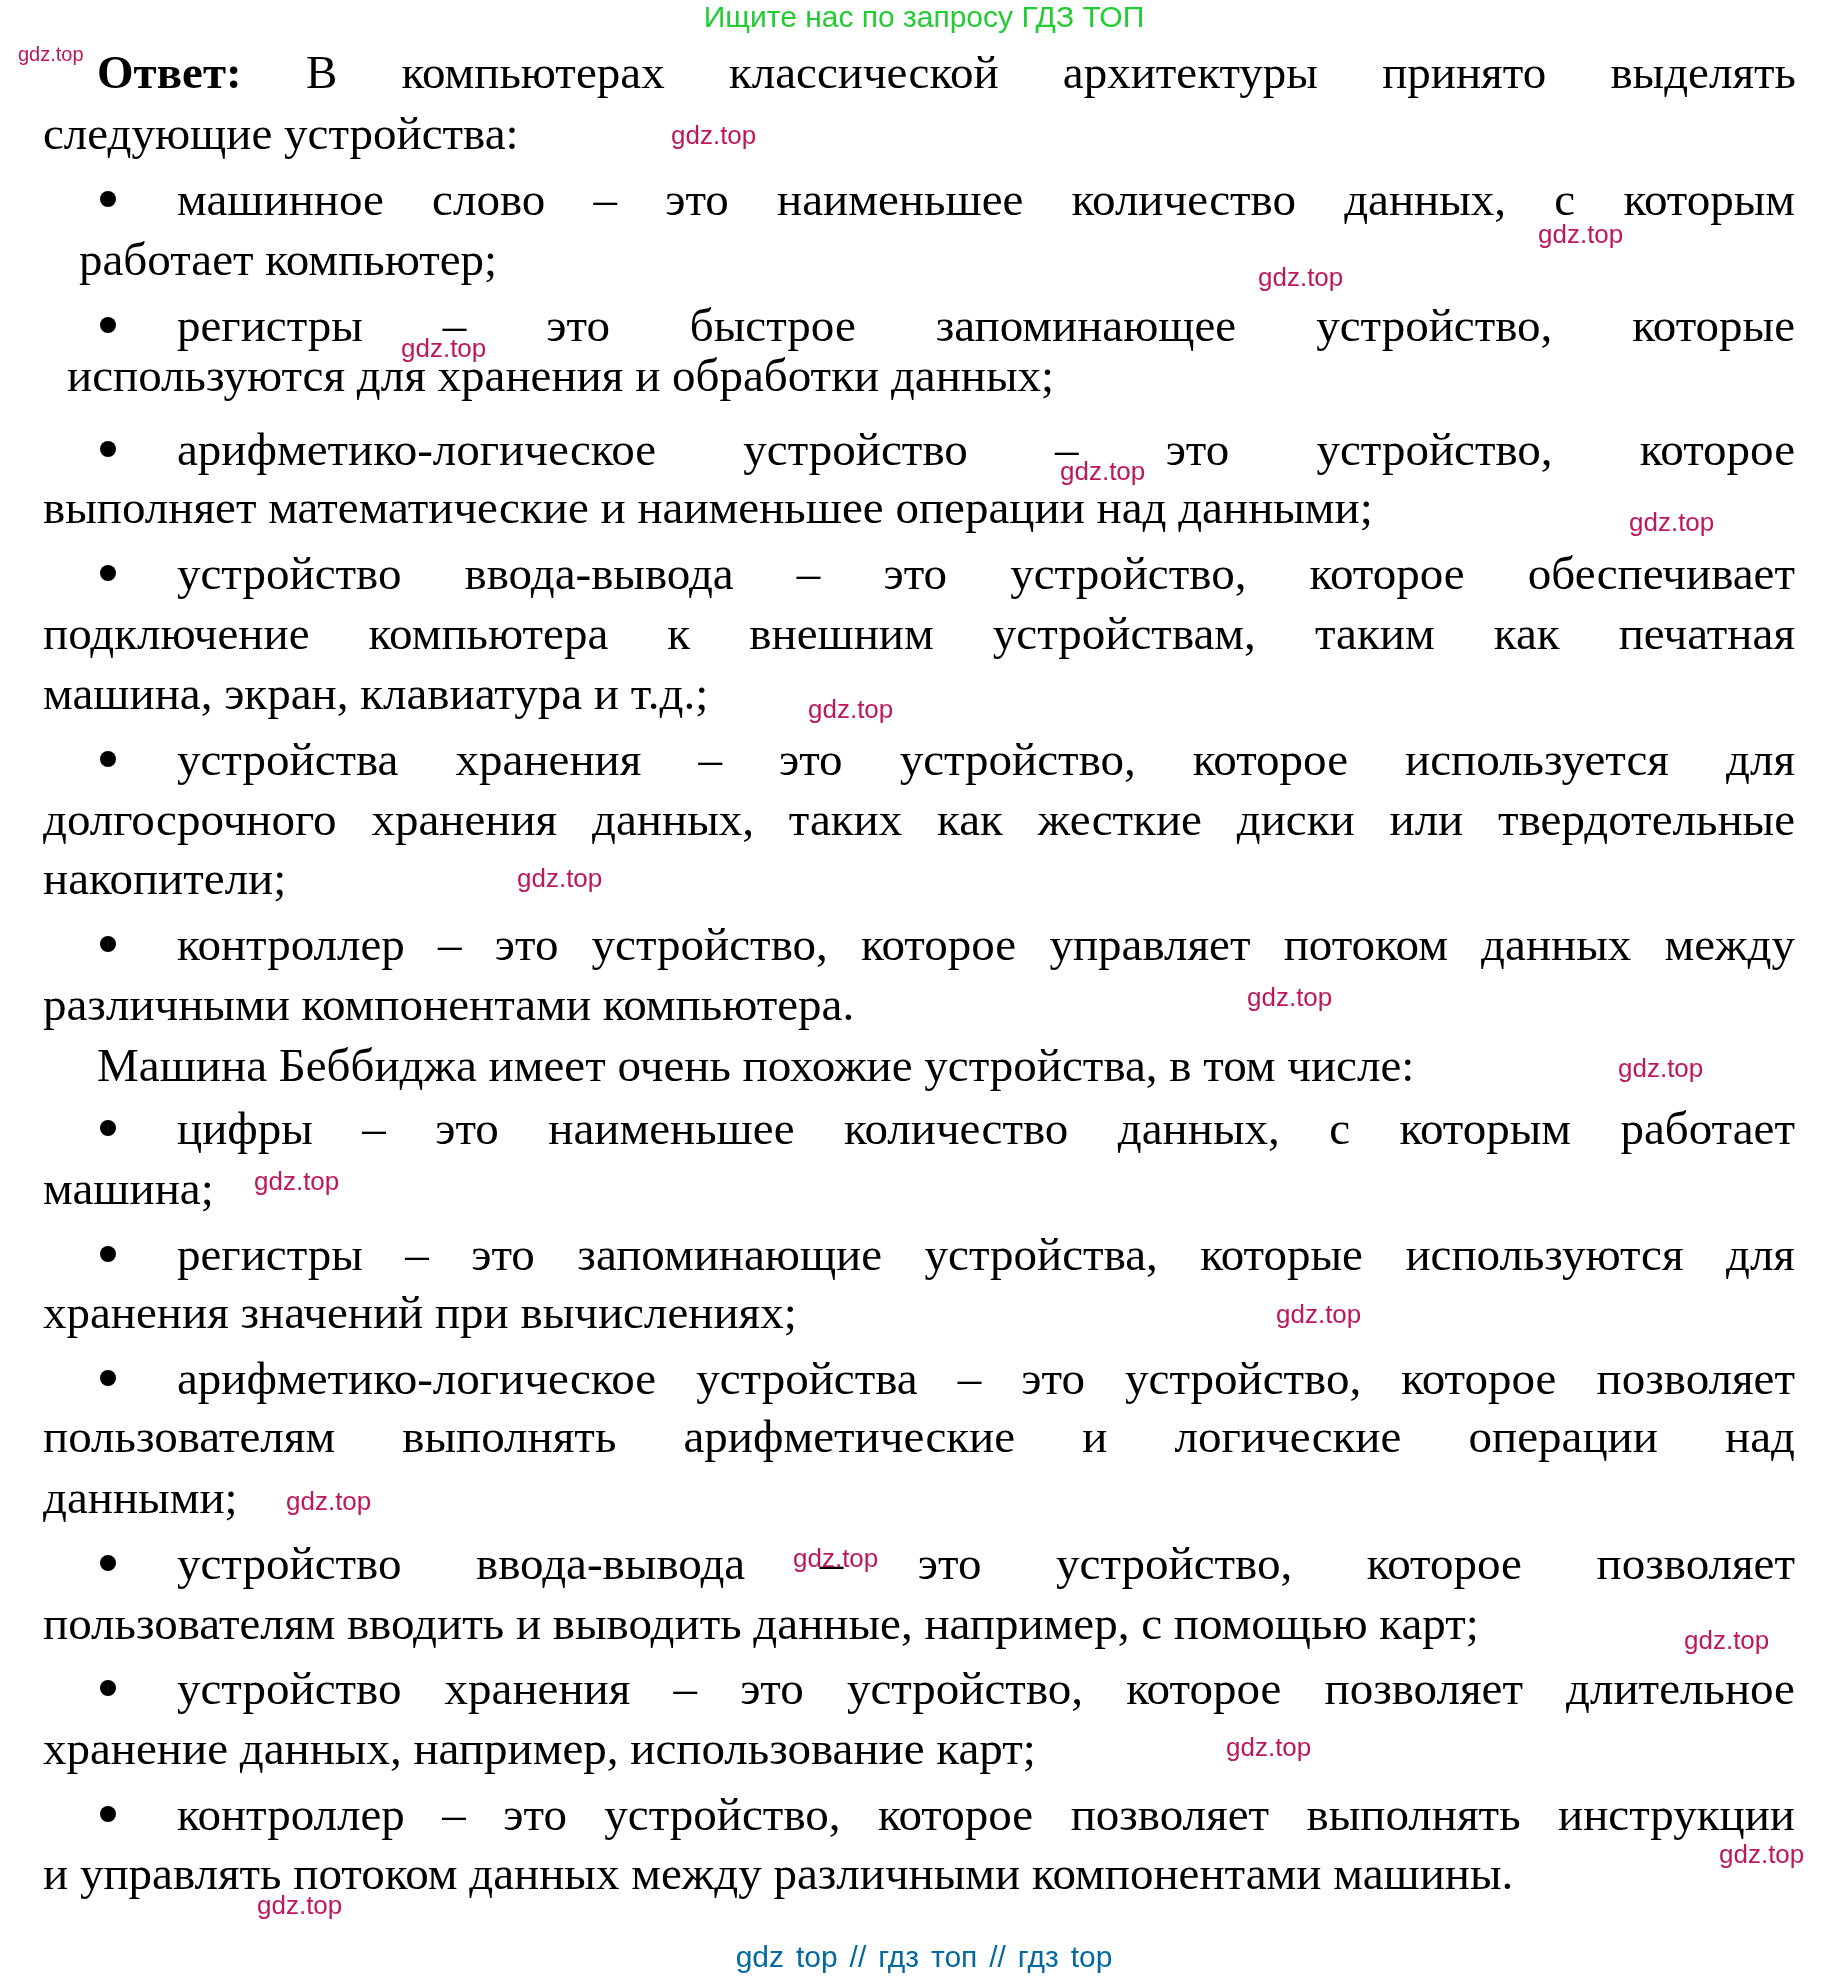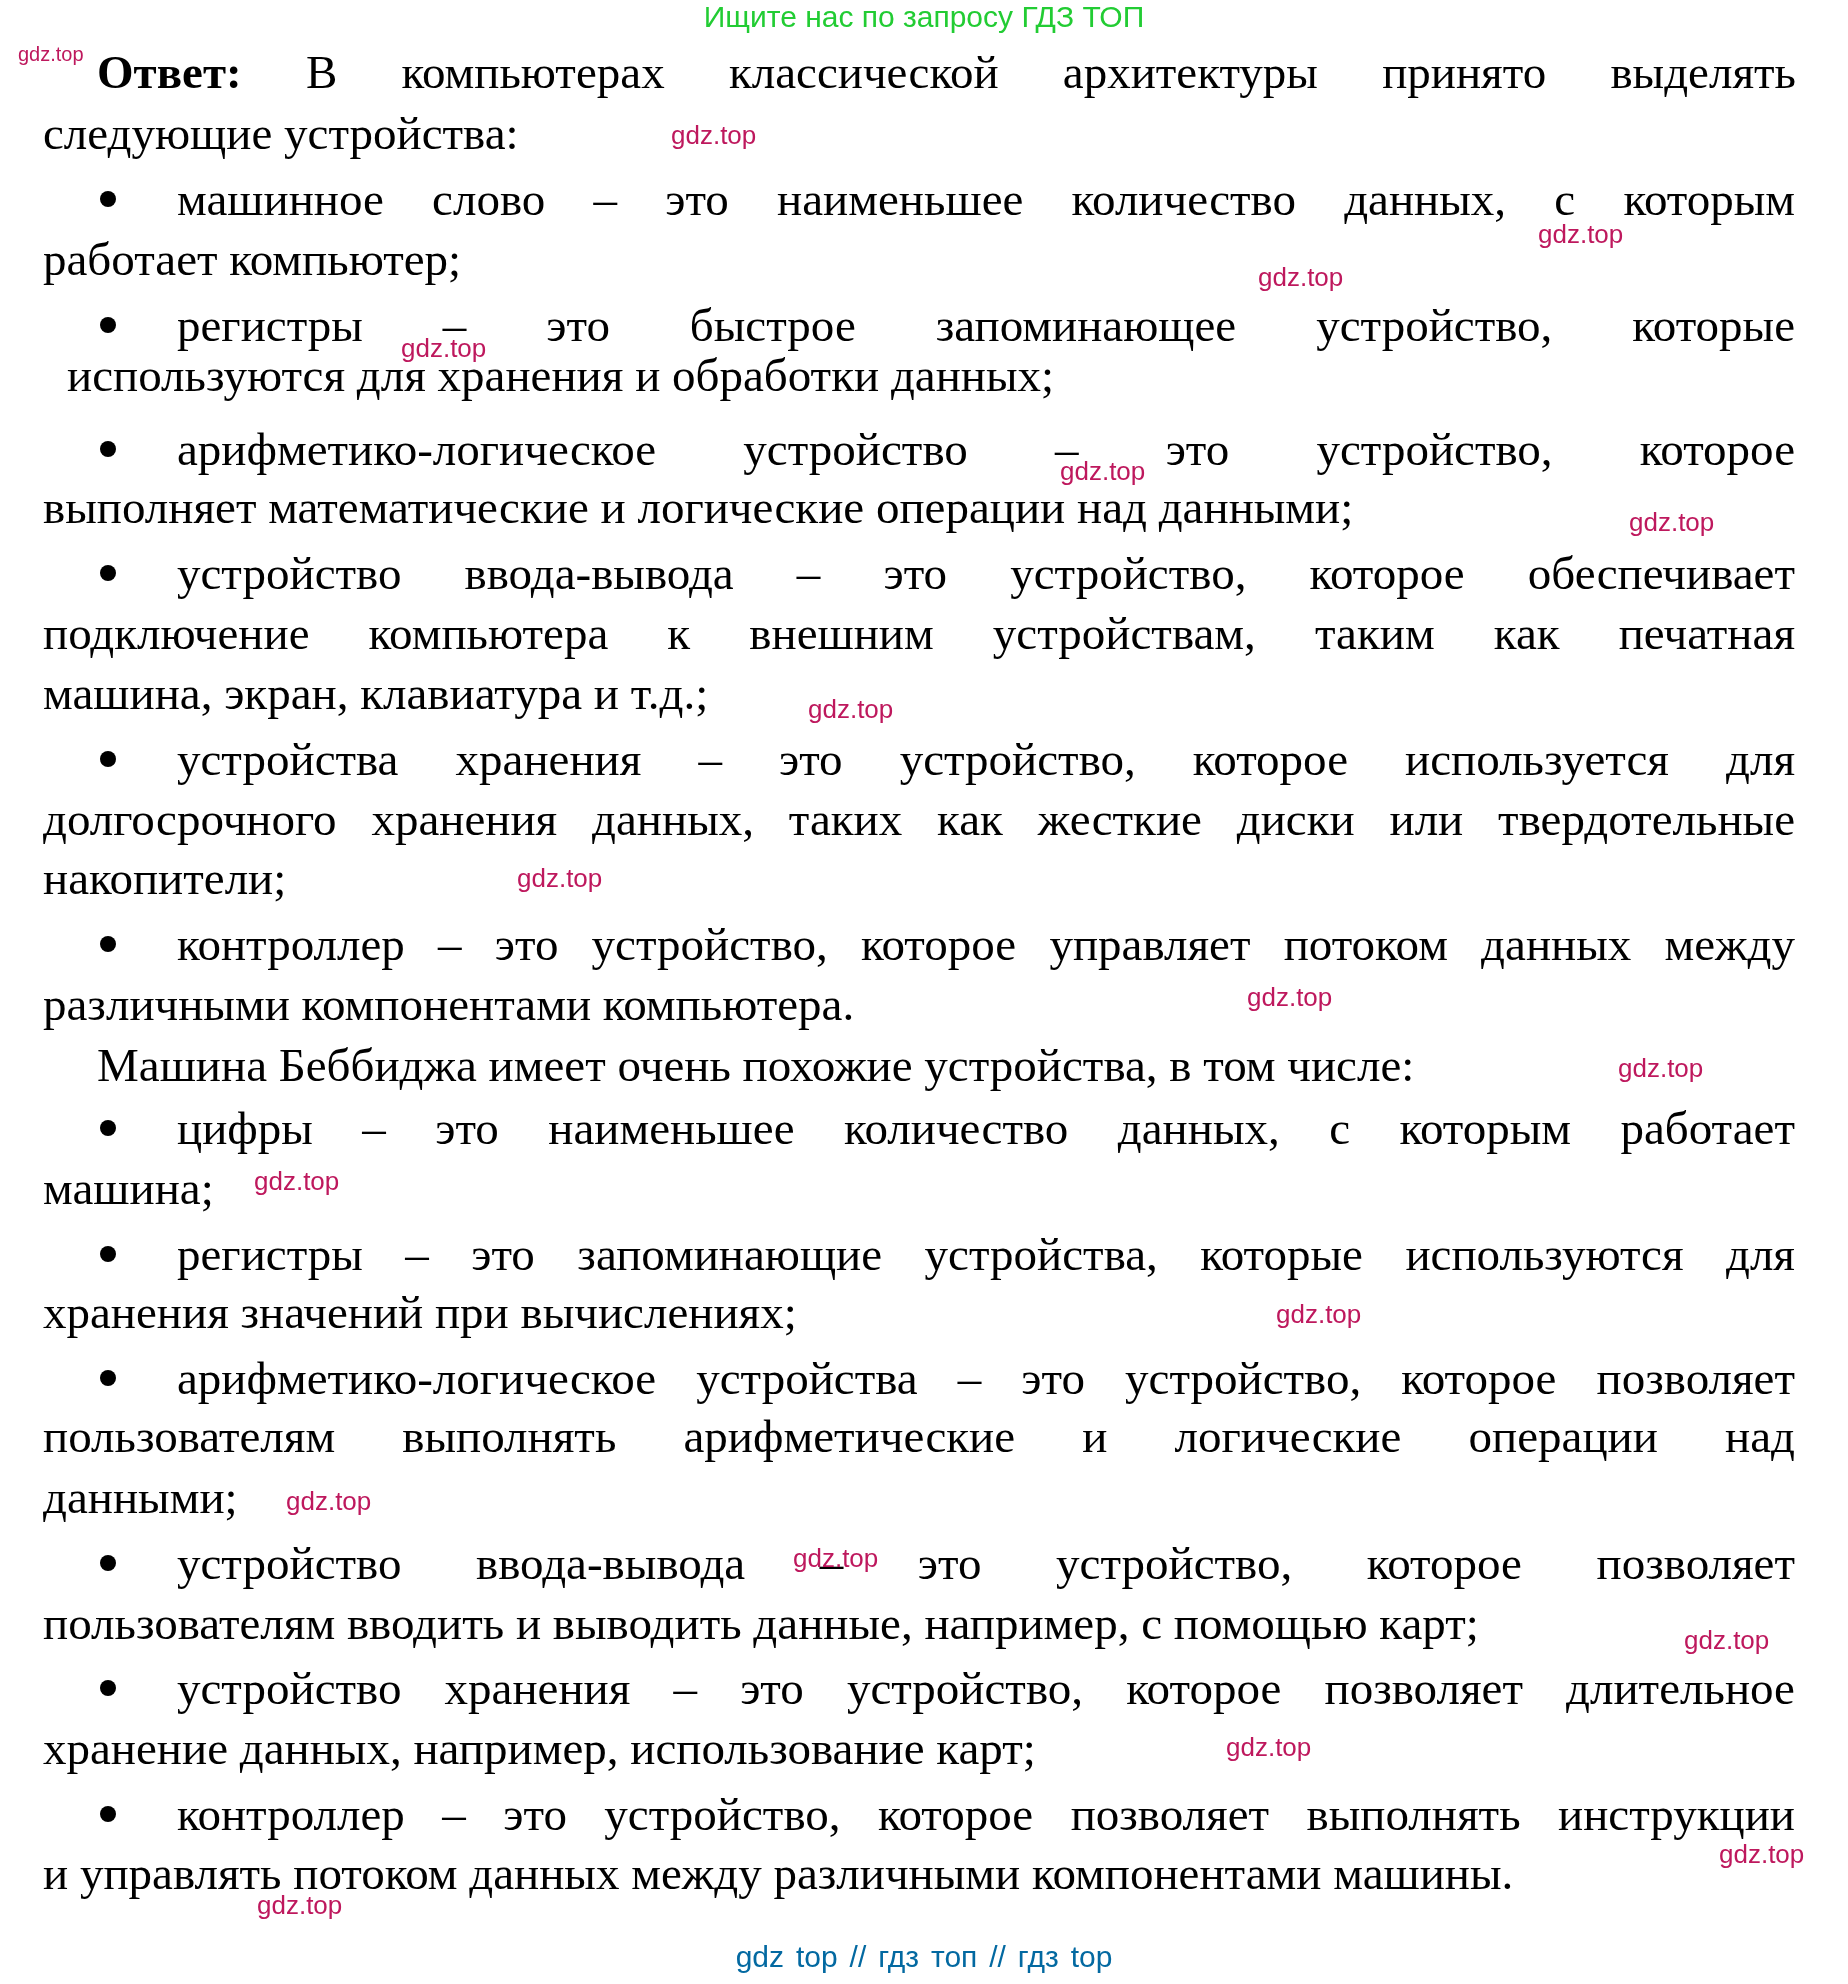--- a/index.html
+++ b/index.html
@@ -41,29 +41,29 @@
 <div class="header">Ищите нас по запросу ГДЗ ТОП</div>
 
 <div class="line just" style="left:97px;width:1699px;top:45px;">
   <b>Ответ:</b>
   <span>В компьютерах классической архитектуры принято выделять</span>
 </div>
 <div class="line full" style="top:106px;">следующие устройства:</div>
 
 <div class="bullet-dot" style="top:191px;"></div>
 <div class="line just bul" style="top:172px;">машинное слово – это наименьшее количество данных, с которым</div>
-<div class="line full" style="top:232px;">работает компьютер;</div>
+<div class="line full" style="top:232px;margin-left:36px;">работает компьютер;</div>
 
 <div class="bullet-dot" style="top:317px;"></div>
 <div class="line just bul" style="top:298px;">регистры – это быстрое запоминающее устройство, которые</div>
 <div class="line full" style="top:348px;margin-left:24px;">используются для хранения и обработки данных;</div>
 
 <div class="bullet-dot" style="top:441px;"></div>
 <div class="line just bul" style="top:422px;">арифметико-логическое устройство – это устройство, которое</div>
-<div class="line full" style="top:480px;">выполняет математические и логические операции над данными;</div>
+<div class="line full" style="top:480px;">выполняет математические и наименьшее операции над данными;</div>
 
 <div class="bullet-dot" style="top:565px;"></div>
 <div class="line just bul" style="top:546px;">устройство ввода-вывода – это устройство, которое обеспечивает</div>
 <div class="line just full" style="top:606px;">подключение компьютера к внешним устройствам, таким как печатная</div>
 <div class="line full" style="top:666px;">машина, экран, клавиатура и т.д.;</div>
 
 <div class="bullet-dot" style="top:751px;"></div>
 <div class="line just bul" style="top:732px;">устройства хранения – это устройство, которое используется для</div>
 <div class="line just full" style="top:792px;">долгосрочного хранения данных, таких как жесткие диски или твердотельные</div>
 <div class="line full" style="top:851px;">накопители;</div>

